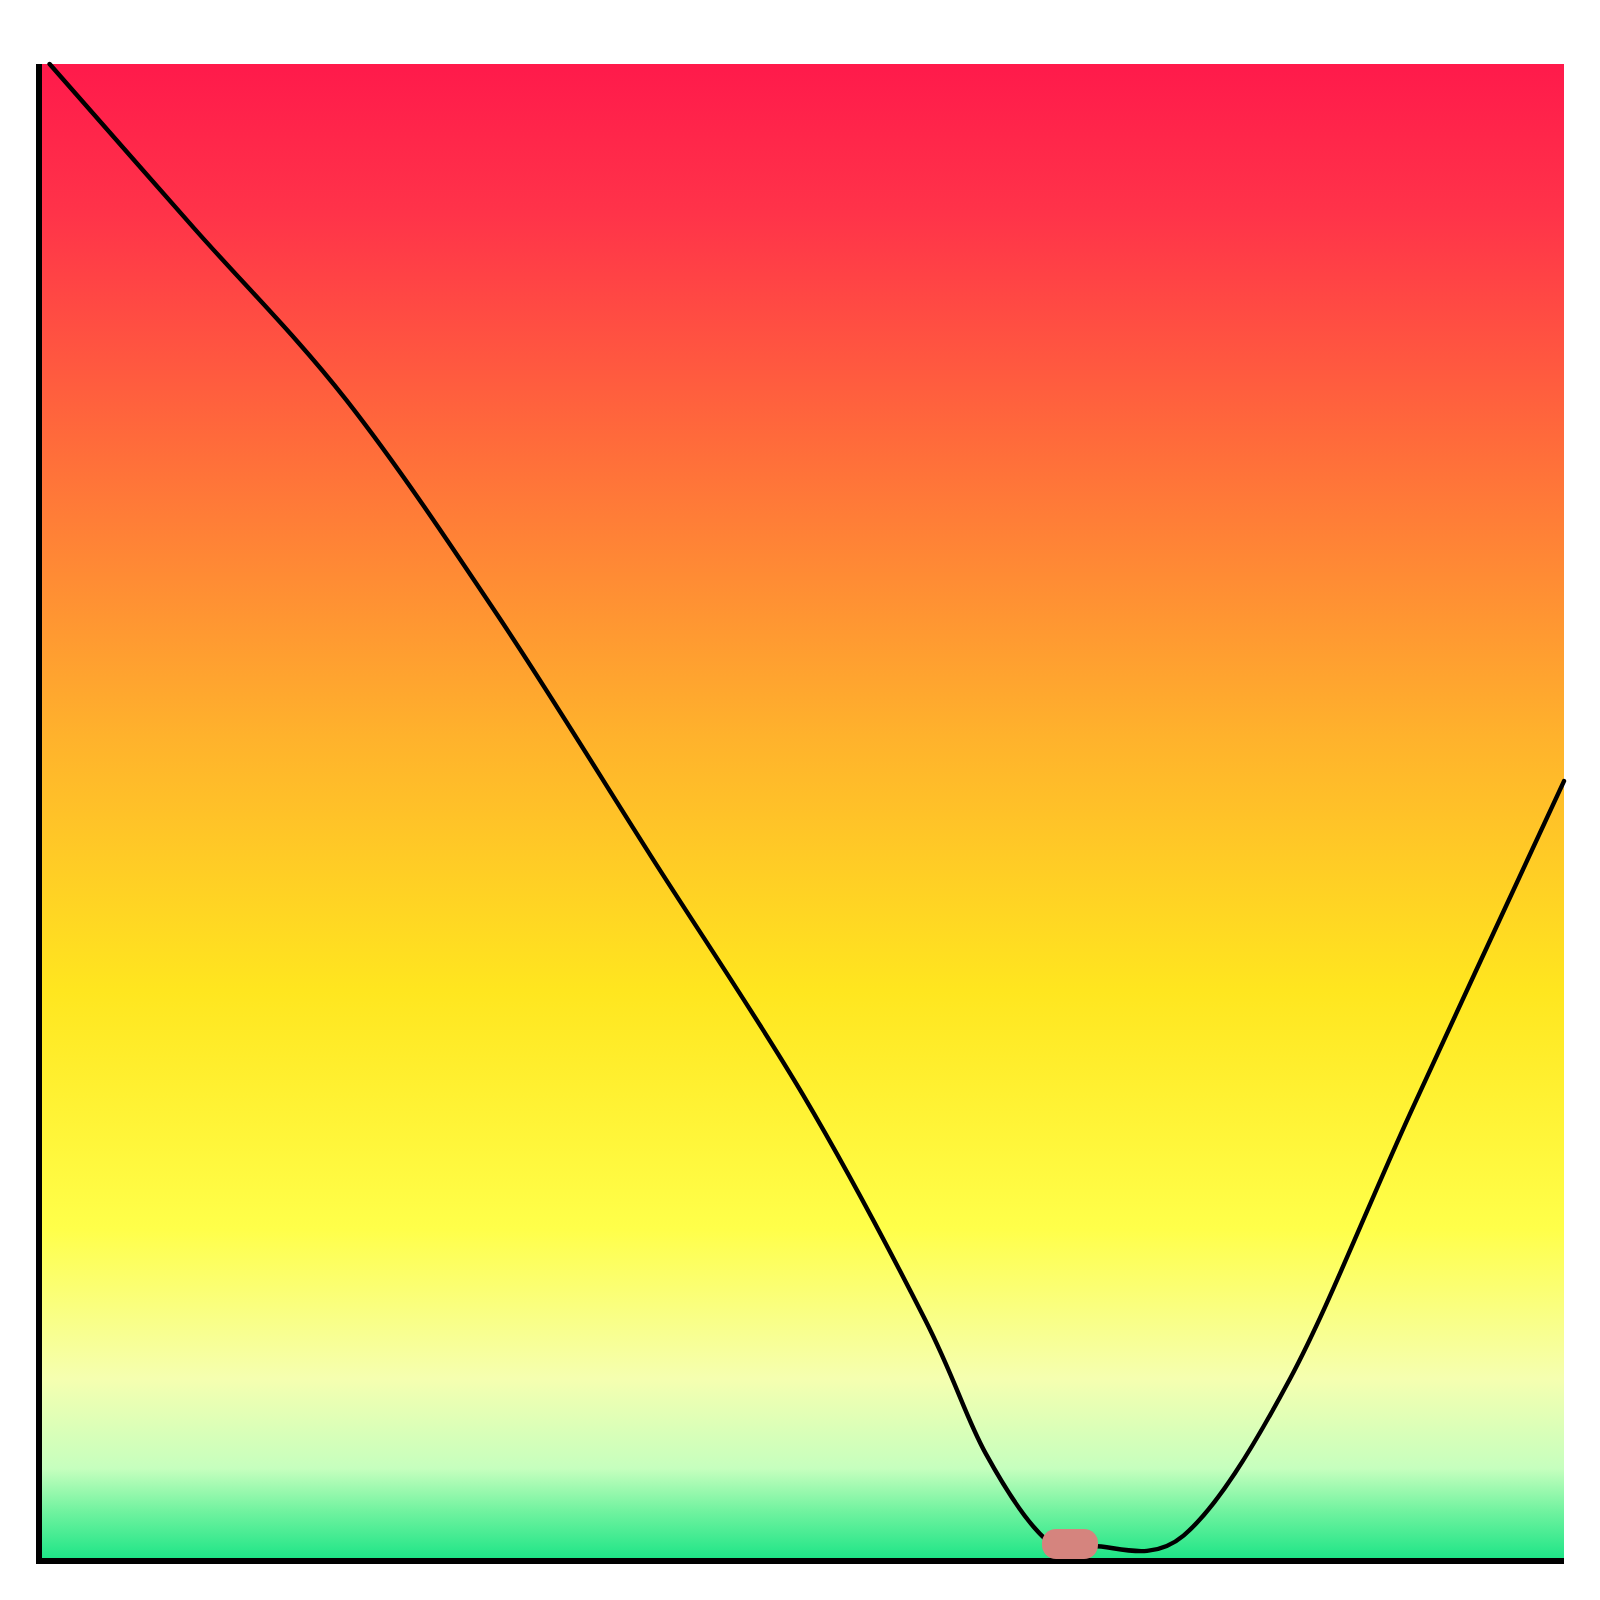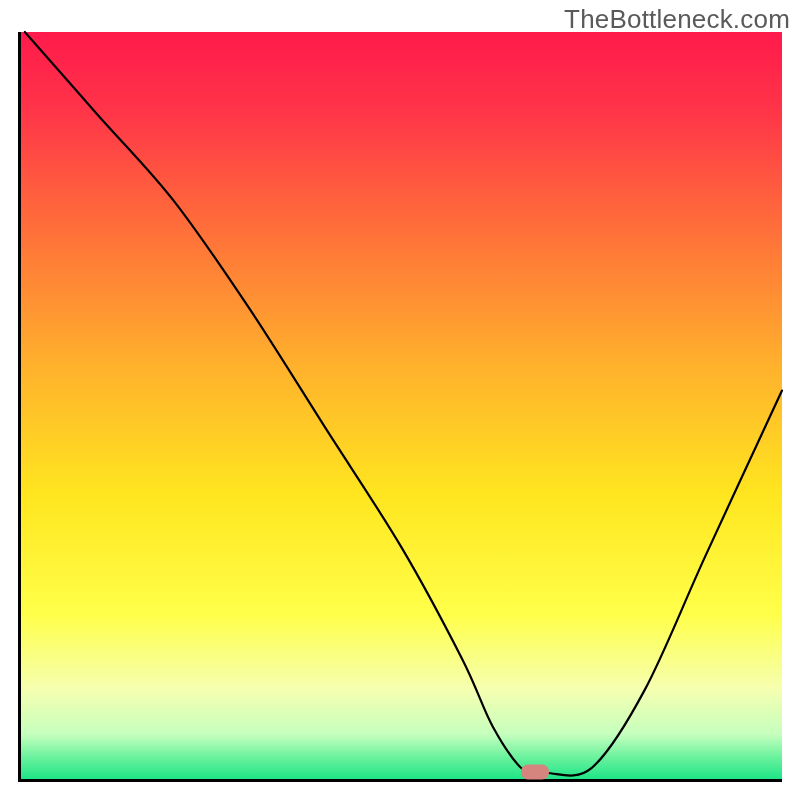--- a/index.html
+++ b/index.html
@@ -53,21 +53,20 @@
     border-radius: 7px;
     z-index: 6;
     transform: translate(-50%, -50%);
   }
 </style>
 </head>
 <body>
 
 <div class="chart-container">
 
-  <div class="watermark">TheBottleneck.com</div>
 
   <div class="plot-area">
     <svg class="gradient-bg" viewBox="0 0 100 100" preserveAspectRatio="none">
       <defs>
         <linearGradient id="bg-grad" x1="0" y1="0" x2="0" y2="1">
             <stop offset="0%" stop-color="#ff1a4b"></stop>
             <stop offset="10%" stop-color="#ff3349"></stop>
             <stop offset="25%" stop-color="#ff6a3b"></stop>
             <stop offset="45%" stop-color="#ffb22c"></stop>
             <stop offset="62%" stop-color="#ffe61f"></stop>

